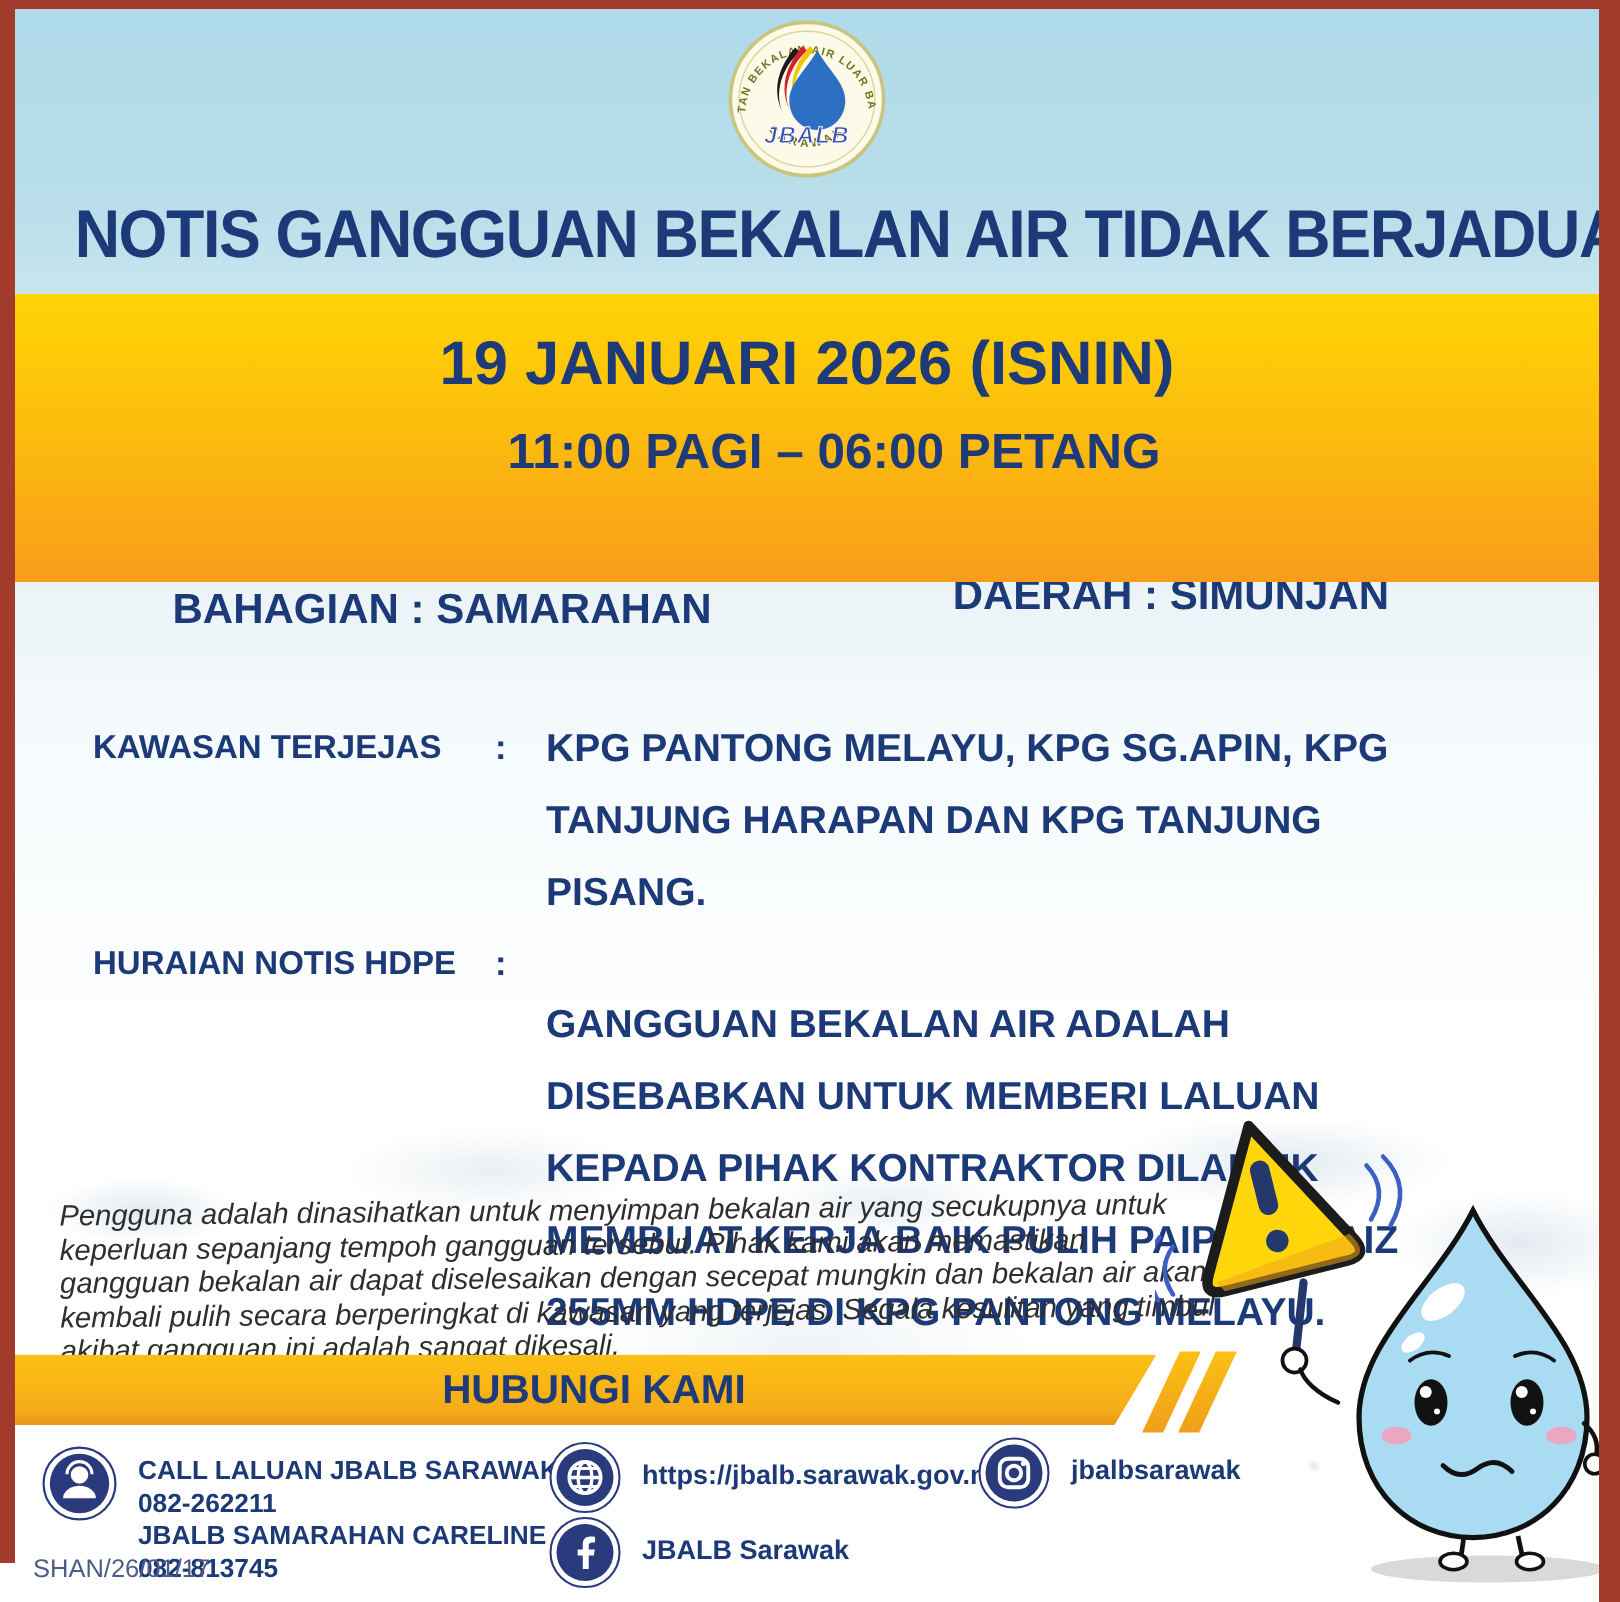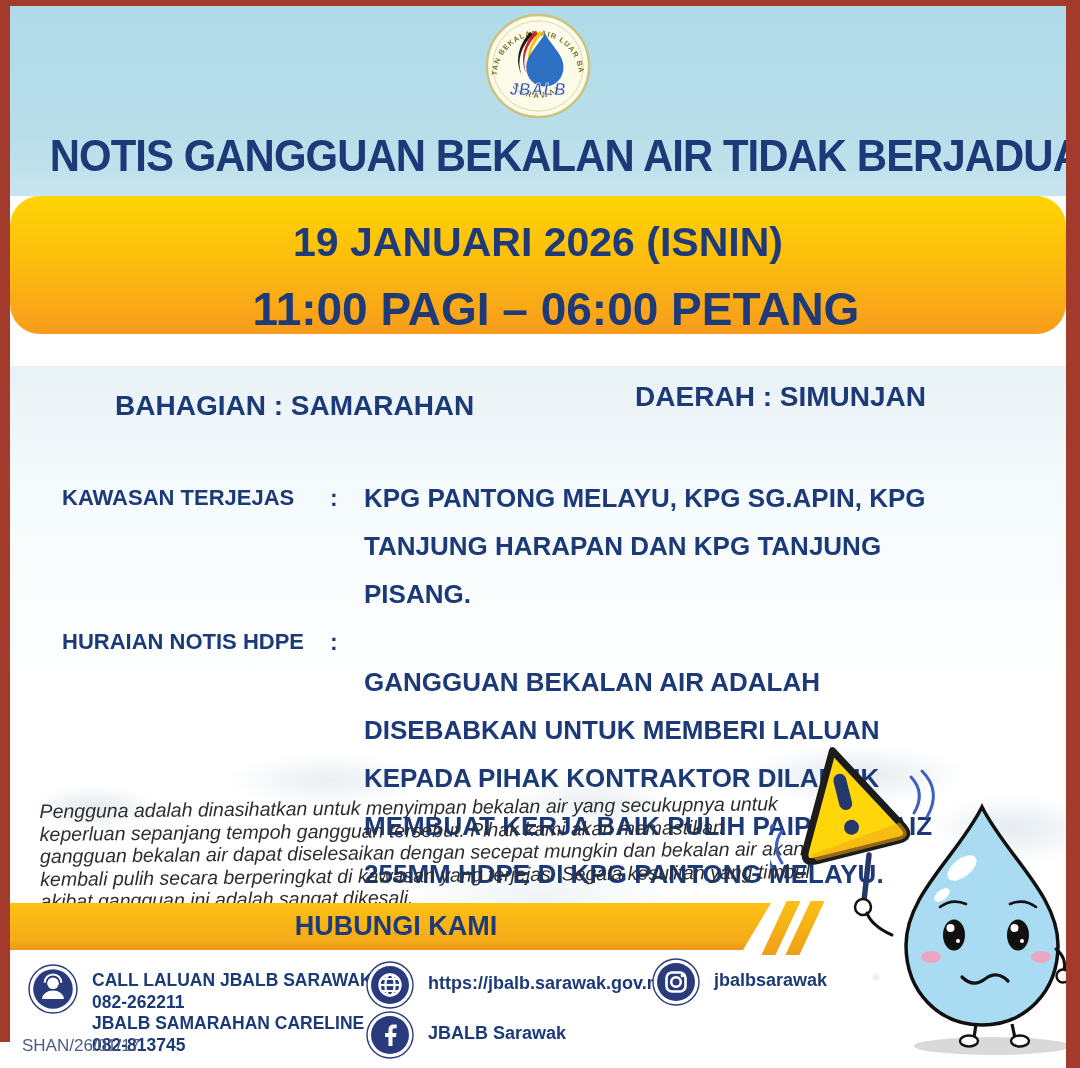--- a/index.html
+++ b/index.html
@@ -12,25 +12,25 @@
 
   
   .header{position:absolute;left:10px;top:6px;width:1056px;height:190px;
           background:linear-gradient(180deg,#AFDAE9 0%,#B9DEEA 70%,#C7E5EF 100%);}
   .logo{position:absolute;left:50%;top:6px;transform:translateX(-50%);}
   .title{position:absolute;left:0;right:0;top:124px;text-align:center;color:#1C3A78;
          font-size:45px;font-weight:bold;white-space:nowrap;}
   .title-inner{display:inline-block;transform:scaleX(.93);letter-spacing:-1px;}
 
   
-  .band{position:absolute;left:10px;top:196px;width:1056px;height:138px;
+  .band{position:absolute;left:10px;top:196px;width:1056px;height:192px;
         background:linear-gradient(180deg,#FFD405 0%,#FCBE0D 45%,#F89C1C 100%);
-        text-align:center;color:#1E3A78;z-index:2;border-radius:30px;}
+        text-align:center;color:#1E3A78;z-index:2;}
   .band .line1{margin-top:23px;font-size:41px;font-weight:bold;}
-  .band .line2{margin-top:16px;font-size:46px;font-weight:bold;margin-left:36px;}
+  .band .line2{margin-top:16px;font-size:33px;font-weight:bold;margin-left:36px;}
 
   
   .main{position:absolute;left:10px;top:366px;width:1056px;height:770px;
         background:linear-gradient(180deg,#E8F1F5 0%,#F4FAFC 14%,#FFFFFF 42%);}
 
   
   .splash{position:absolute;left:0;top:382px;width:100%;height:270px;opacity:.8;pointer-events:none;
     background:
       radial-gradient(90px 32px at 8% 22%, rgba(176,196,210,.45), rgba(176,196,210,0) 70%),
       radial-gradient(140px 40px at 30% 12%, rgba(190,205,216,.40), rgba(190,205,216,0) 70%),

